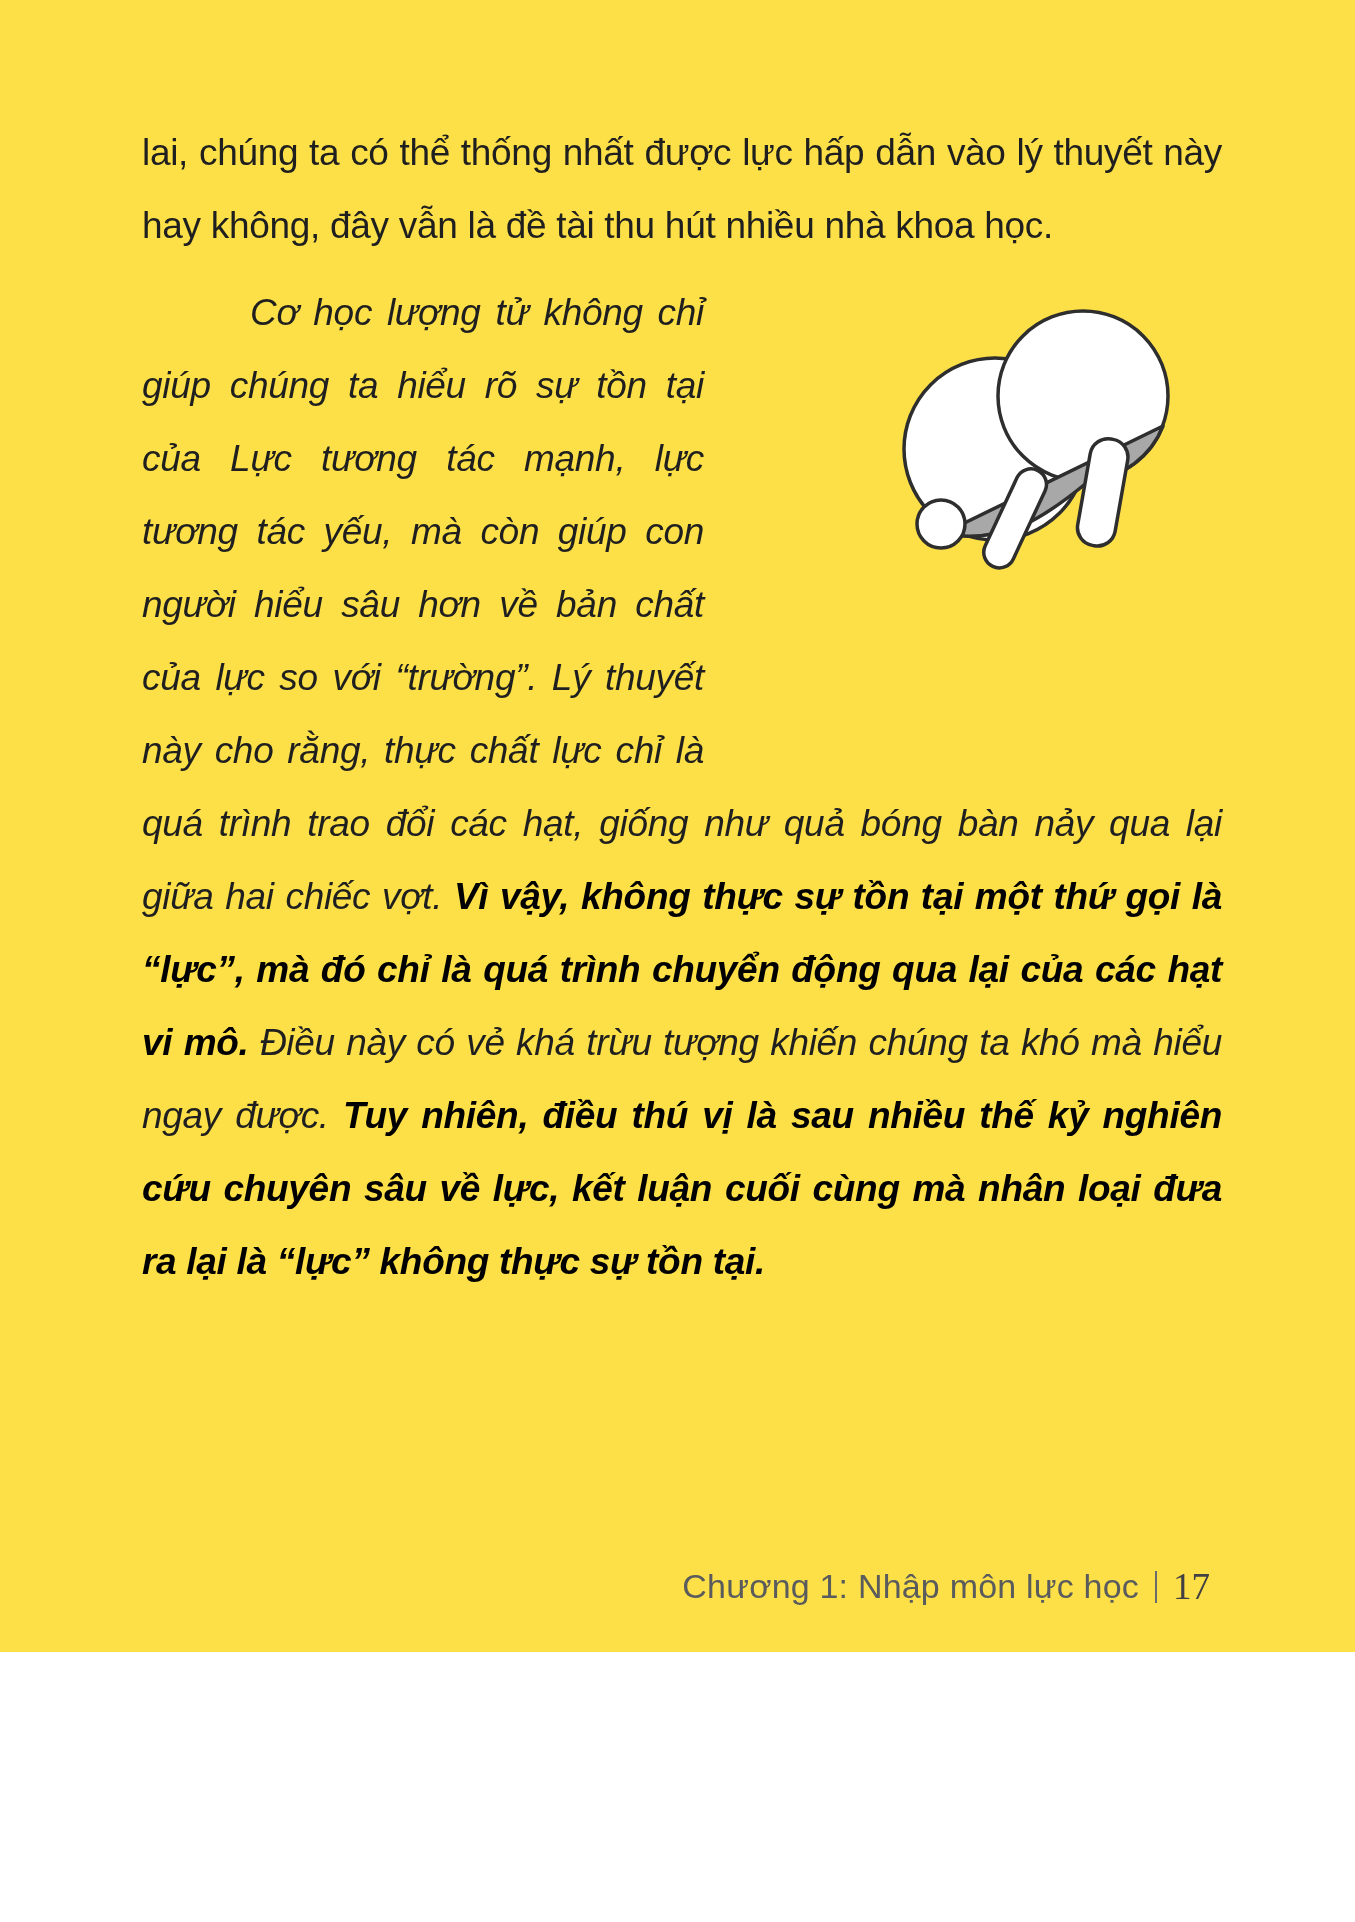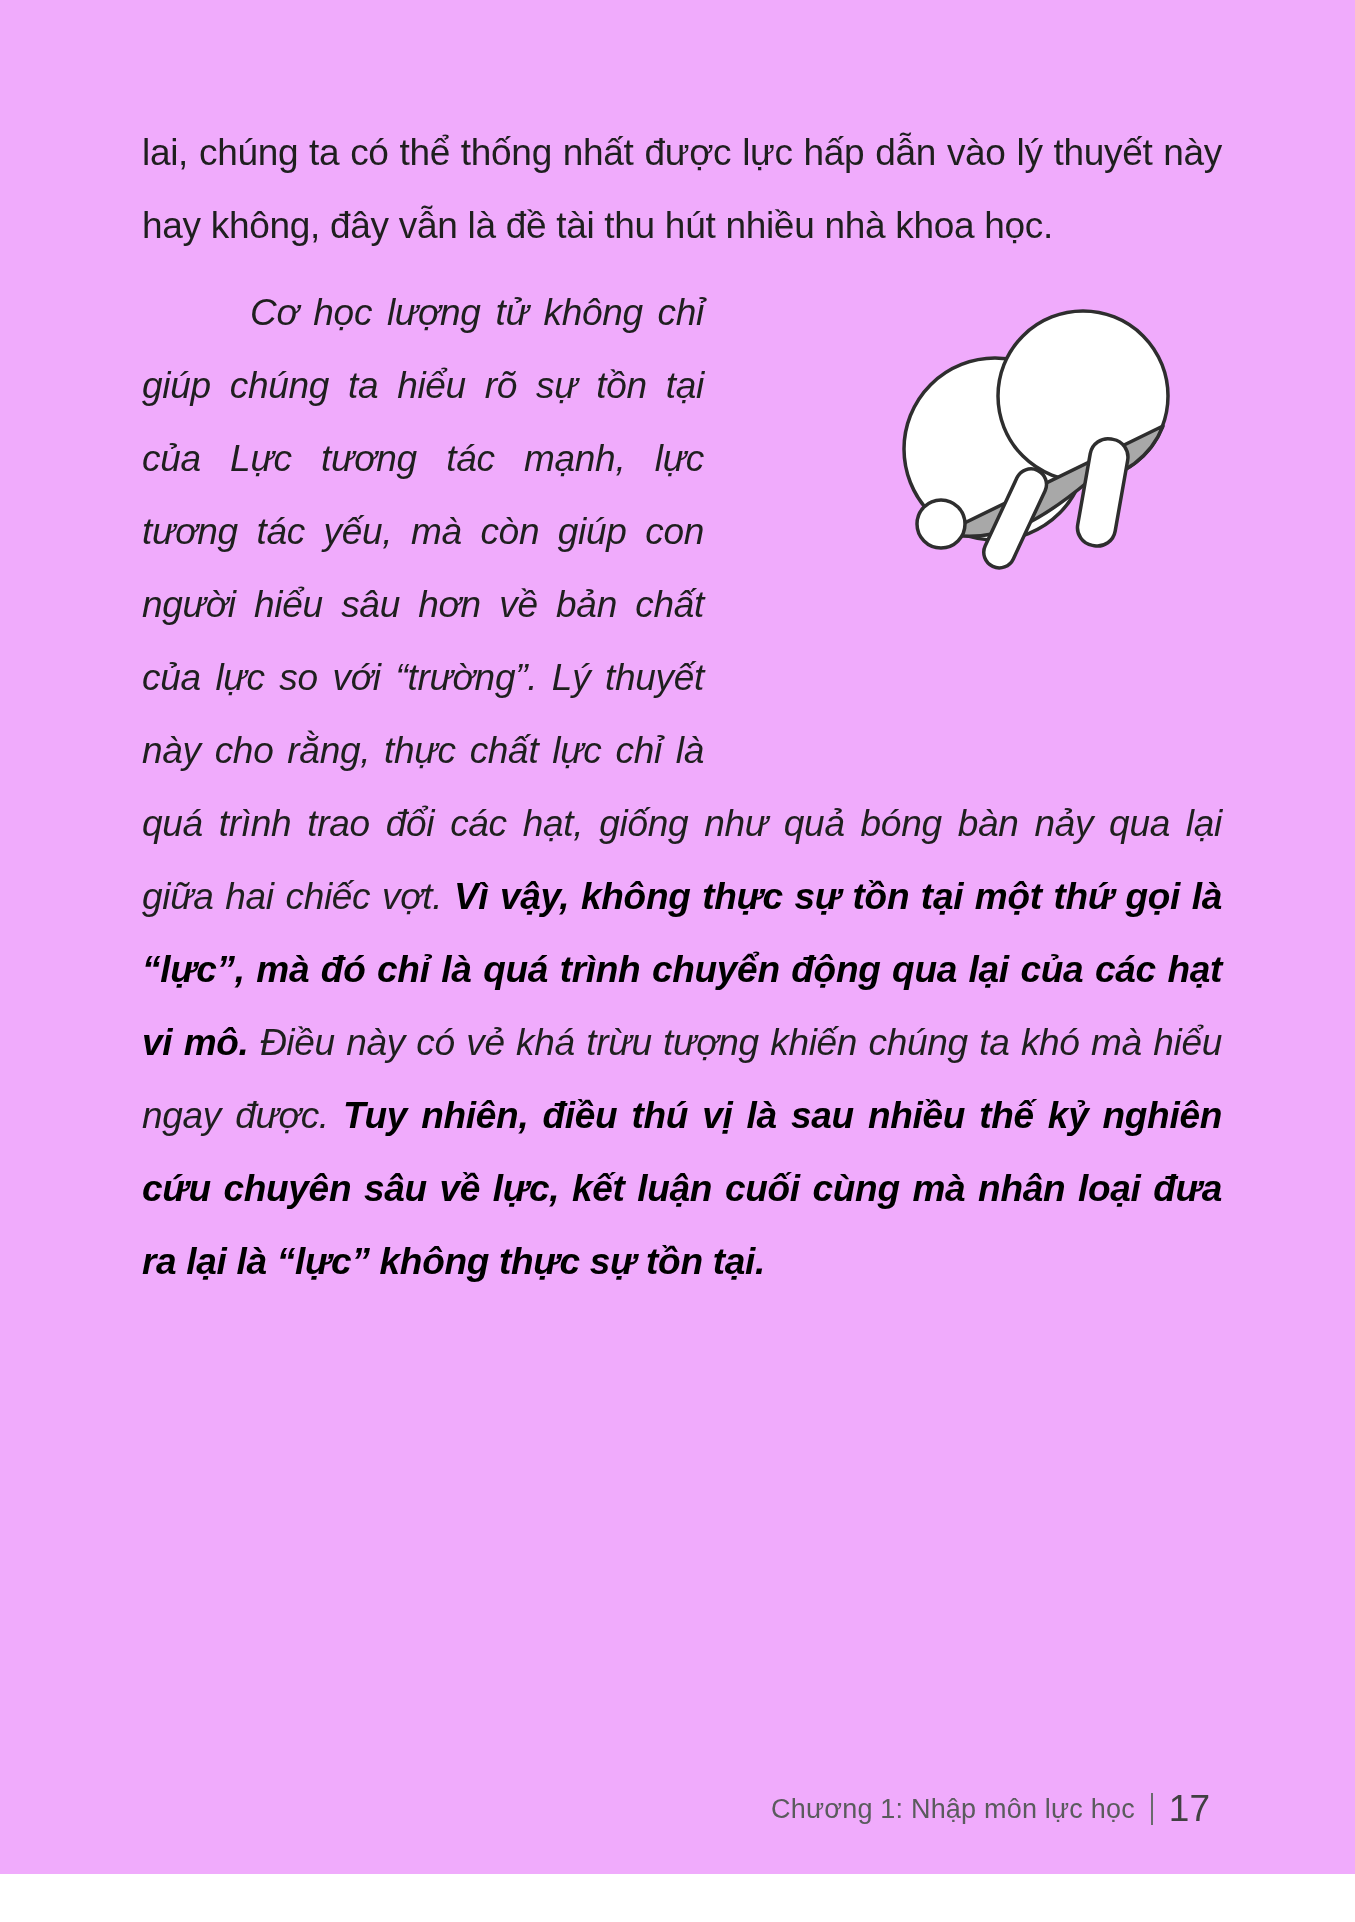--- a/index.html
+++ b/index.html
@@ -1,20 +1,20 @@
 <!DOCTYPE html>
 <html><head>
 <meta charset="utf-8">
 <style>
   html, body { margin: 0; padding: 0; background: #ffffff; }
   .page {
     position: relative;
     width: 1355px;
-    height: 1874px;
-    background: #f0abfc;
+    height: 1652px;
+    background: #fde047;
     overflow: hidden;
     font-family: "Liberation Sans", sans-serif;
     color: #1f1f1f;
   }
   .content {
     position: absolute;
     left: 142px;
     top: 116px;
     width: 1080px;
   }
@@ -39,34 +39,35 @@
   .figure-float svg { position: absolute; left: 0; top: 0; }
   .footer {
     position: absolute;
     right: 145px;
     bottom: 44px;
     display: flex;
     align-items: center;
     gap: 16px;
   }
   .footer-chapter {
-    font-size: 27px;
+    font-size: 34px;
     color: #5a5b5d;
     letter-spacing: 0.2px;
     white-space: nowrap;
   }
   .footer-divider {
     width: 2px;
     height: 32px;
     background: #6a6b6d;
   }
   .footer-page {
     font-size: 37px;
     color: #414042;
     font-weight: 500;
+    font-family: Liberation Serif, serif;
   }
 </style>
 </head>
 <body>
 
 <div class="page">
 
   <div class="content">
 
     <div class="para"><span>lai, chúng ta có thể thống nhất được lực hấp dẫn vào lý thuyết này hay không, đây vẫn là đề tài thu hút nhiều nhà khoa học.</span></div>

